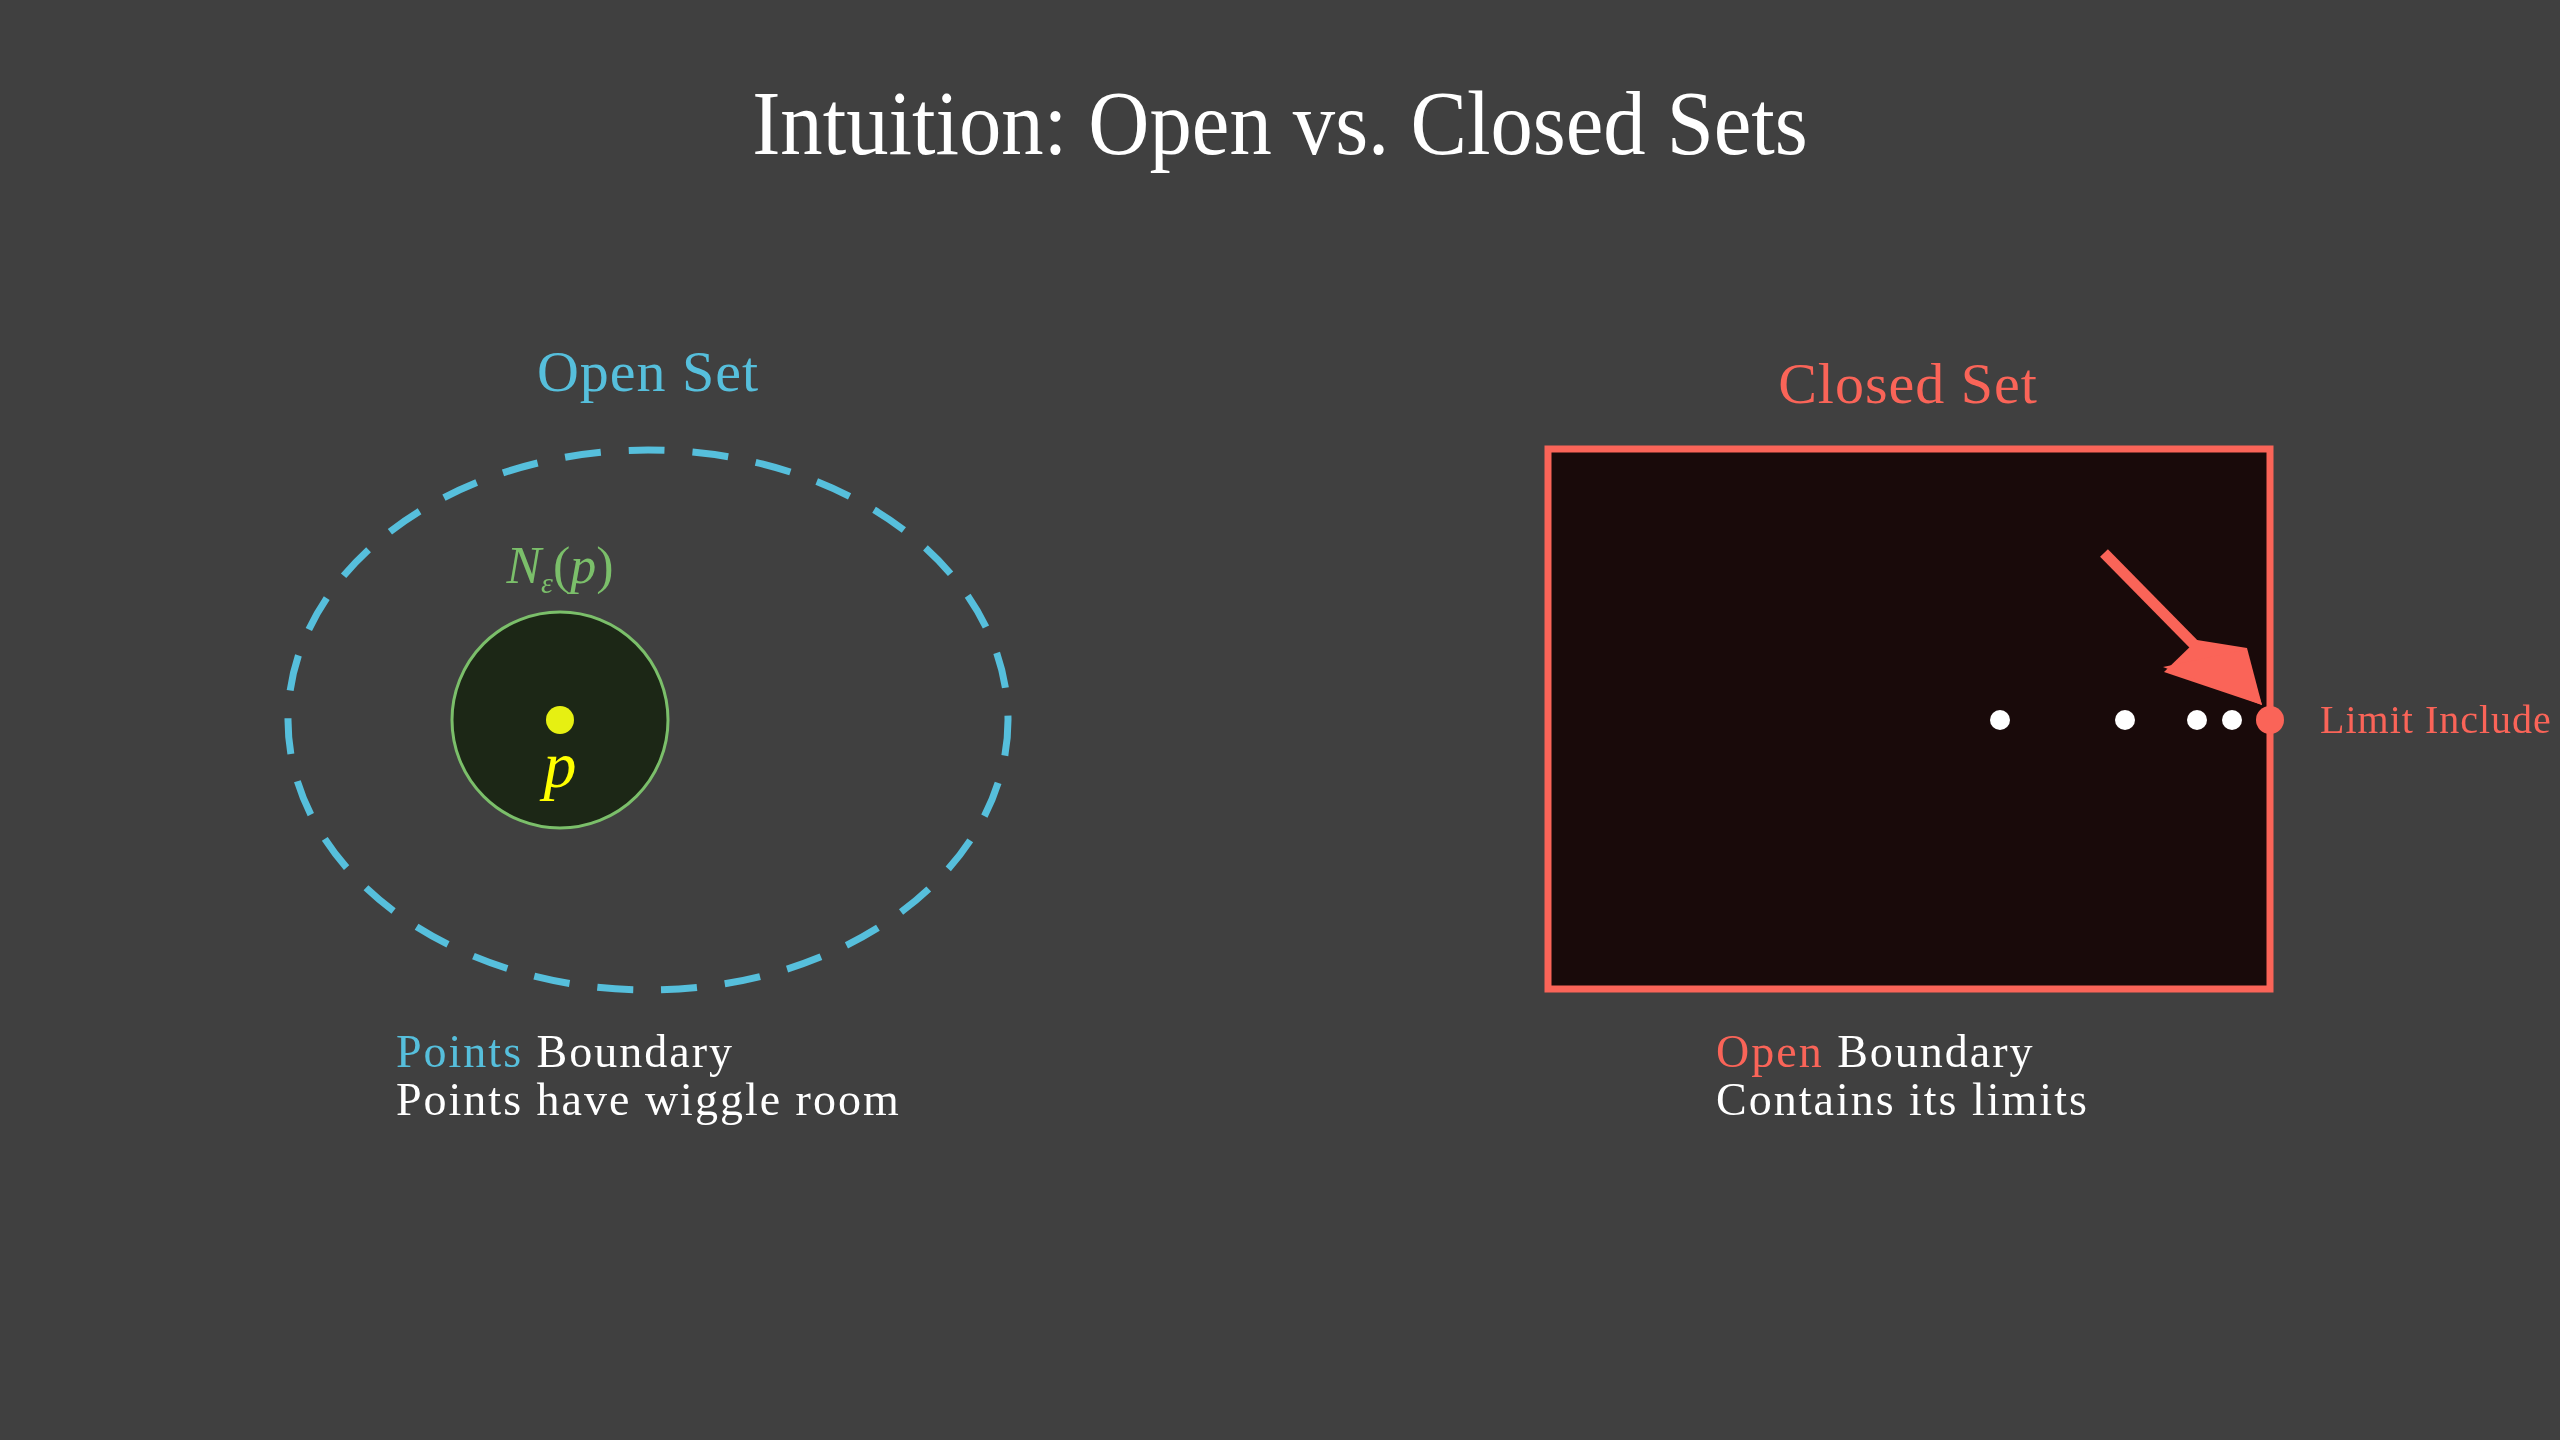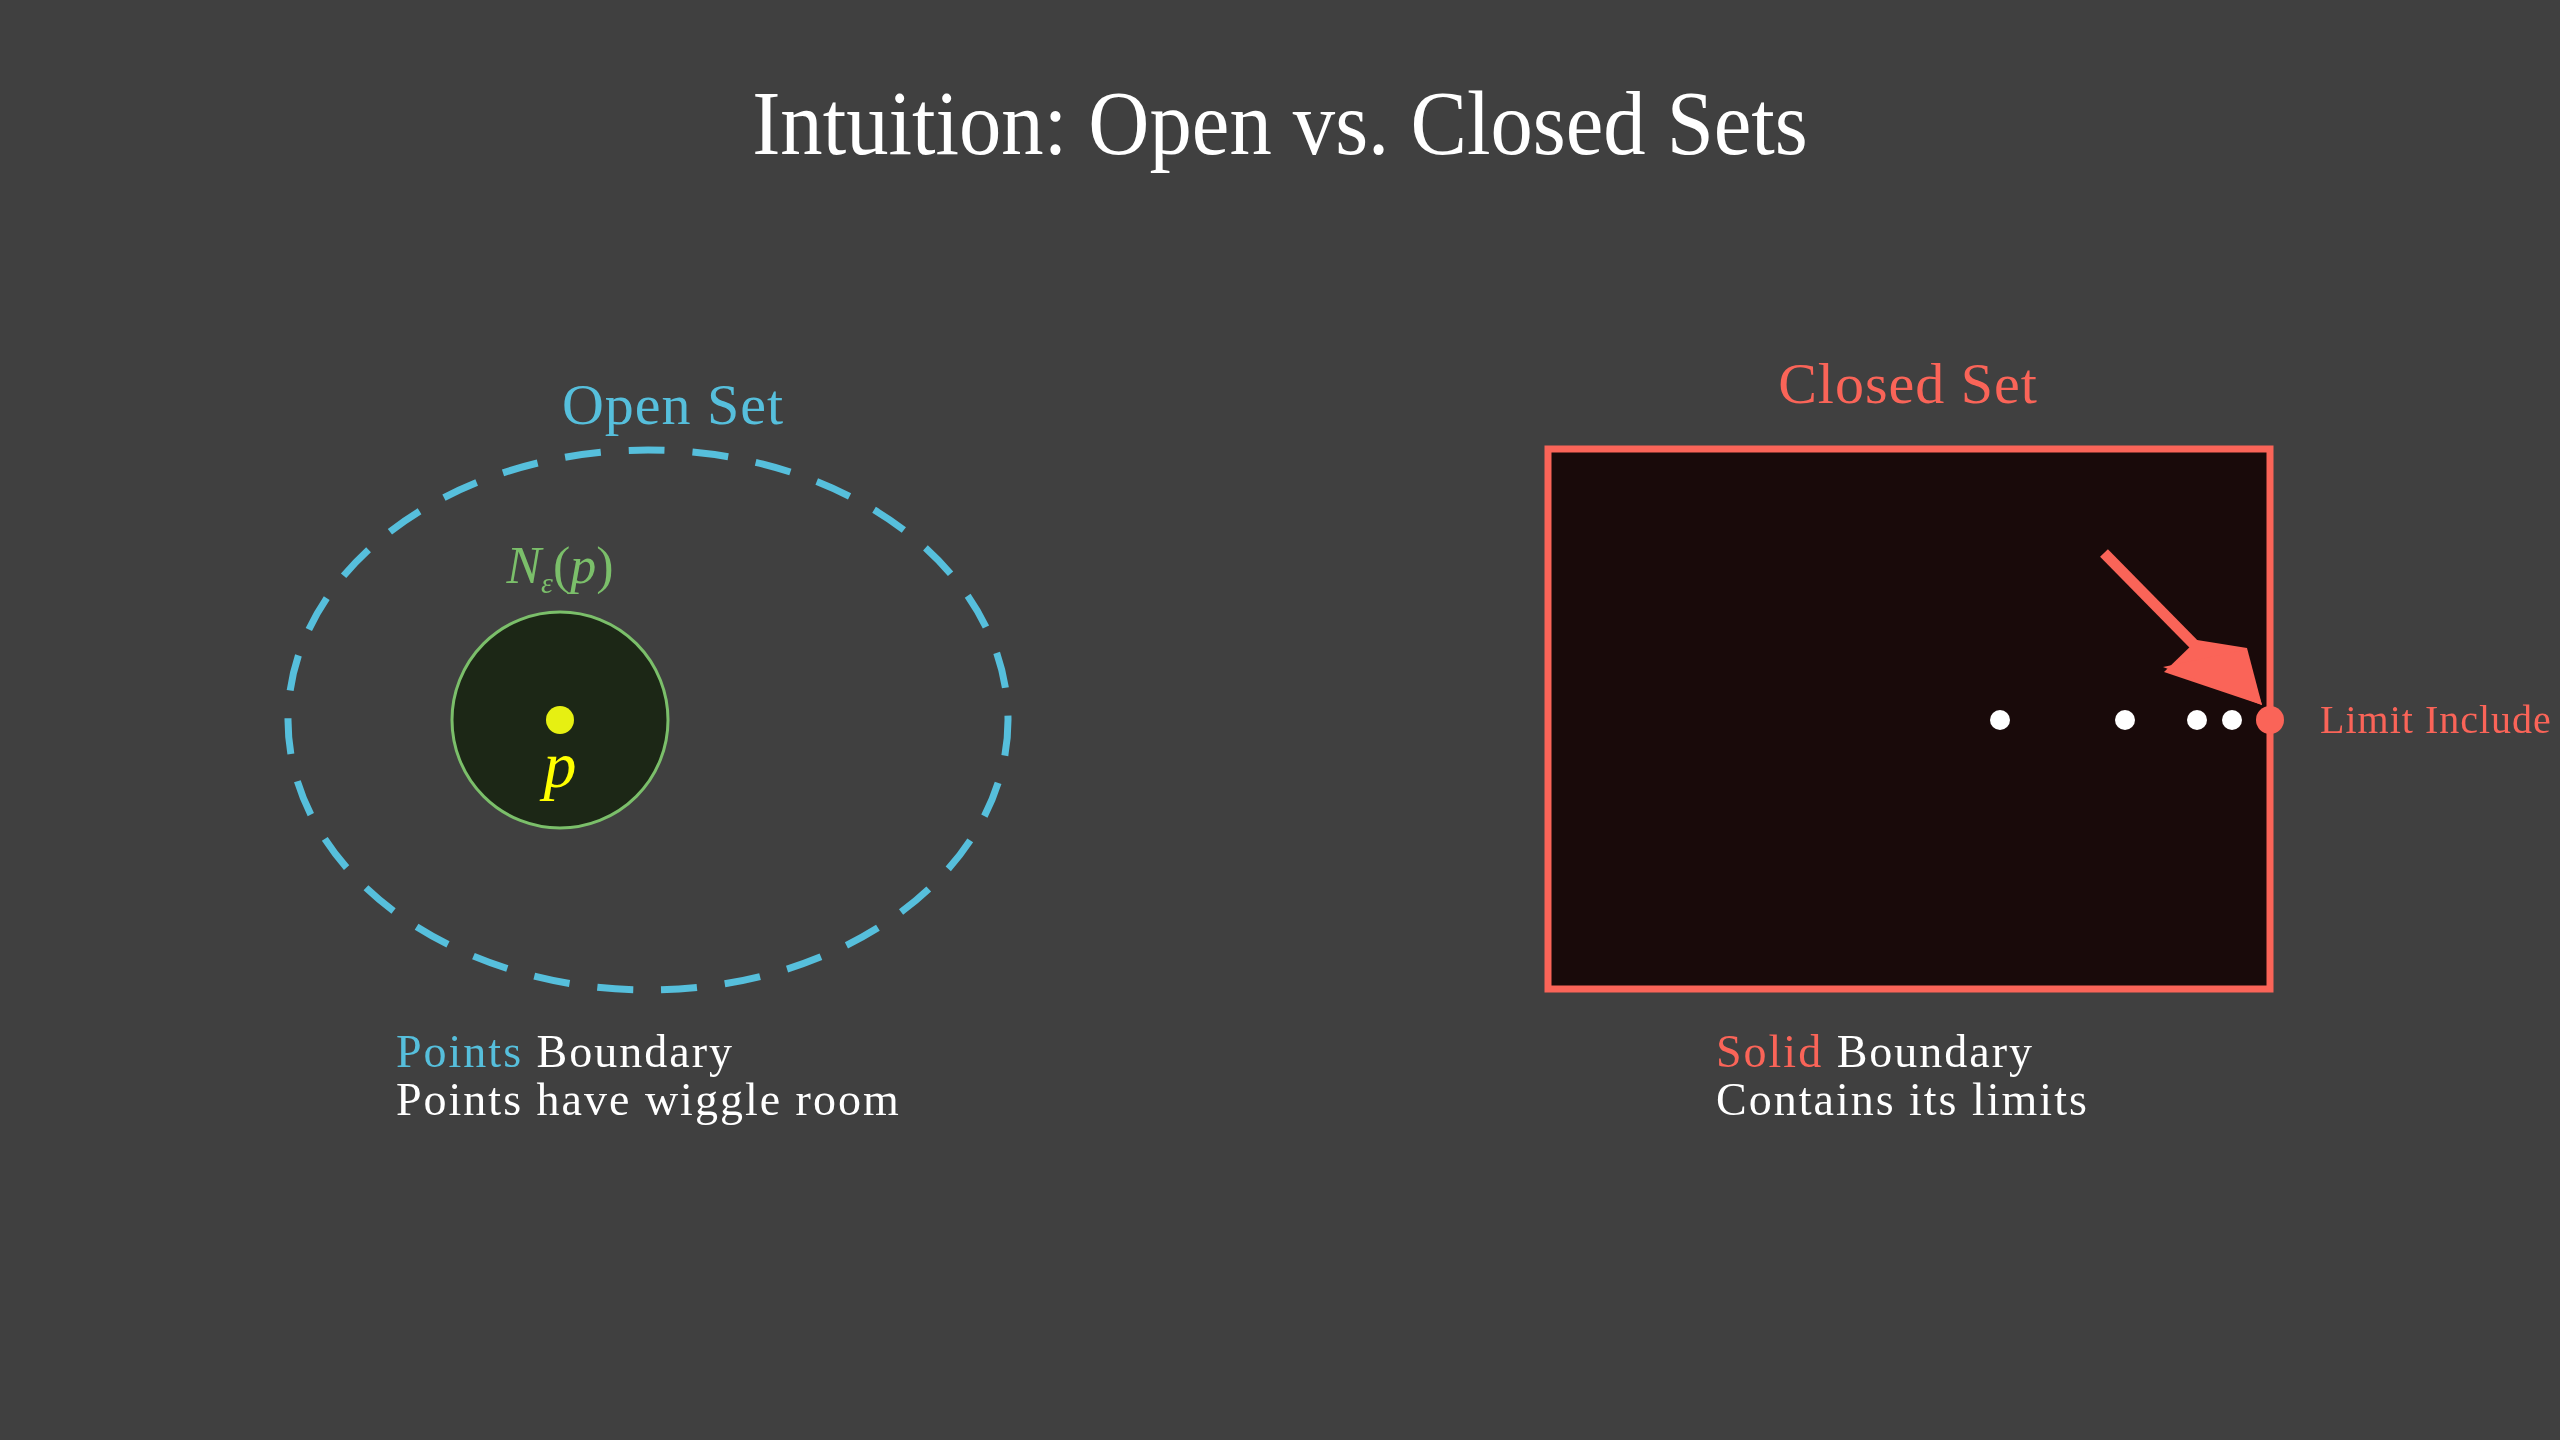--- a/index.html
+++ b/index.html
@@ -37,21 +37,21 @@
       height: 1440px;
     }
     .set-label {
       position: absolute;
       font-size: 58px;
       line-height: 64px;
       text-align: center;
       white-space: nowrap;
       letter-spacing: 1px;
     }
-    .open-label { left: 473px; top: 340px; width: 400px; margin-top: 33px; }
+    .open-label { left: 448px; top: 340px; width: 400px; }
     .closed-label { left: 1708px; top: 352px; width: 400px; text-align: center; }
     .math-label {
       position: absolute;
       font-style: italic;
       white-space: nowrap;
     }
     .nbhd-label {
       left: 440px;
       top: 530px;
       width: 240px;
@@ -136,17 +136,17 @@
   <div class="set-label closed-label" style="color:#fa6458;">Closed Set</div>
 
   <div class="limit-label" style="color:#fa6458;">Limit Include</div>
 
   <div class="caption caption-left">
     <span class="line"><span style="color:#56bfdc;">Points</span><span style="color:#ffffff;"> Boundary</span></span>
     <span class="line" style="color:#ffffff;">Points have wiggle room</span>
   </div>
 
   <div class="caption caption-right">
-    <span class="line"><span style="color:#fa6458;">Solid</span><span style="color:#ffffff;"> Boundary</span></span>
+    <span class="line"><span style="color:#fa6458;">Open</span><span style="color:#ffffff;"> Boundary</span></span>
     <span class="line" style="color:#ffffff;">Contains its limits</span>
   </div>
 
 </div>
 
 </body></html>

